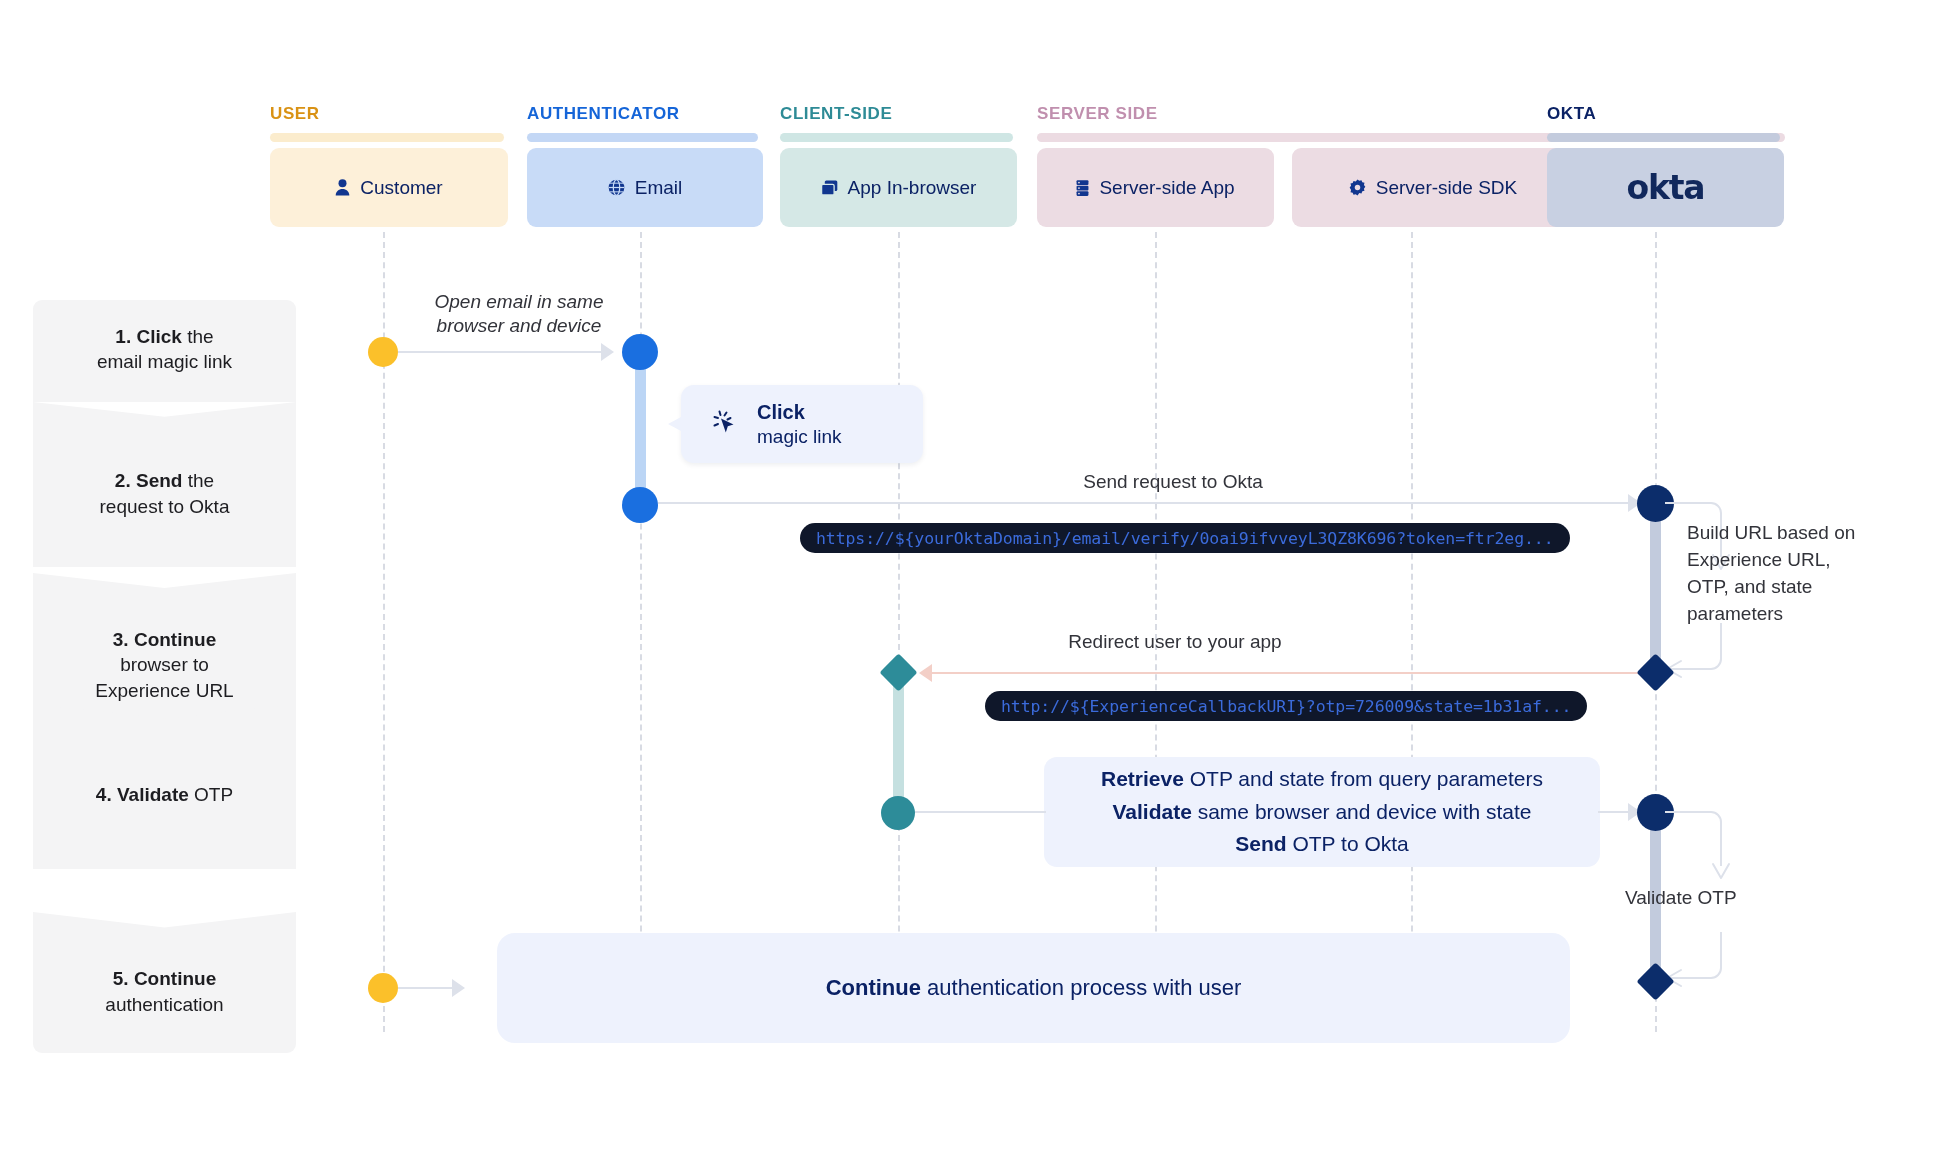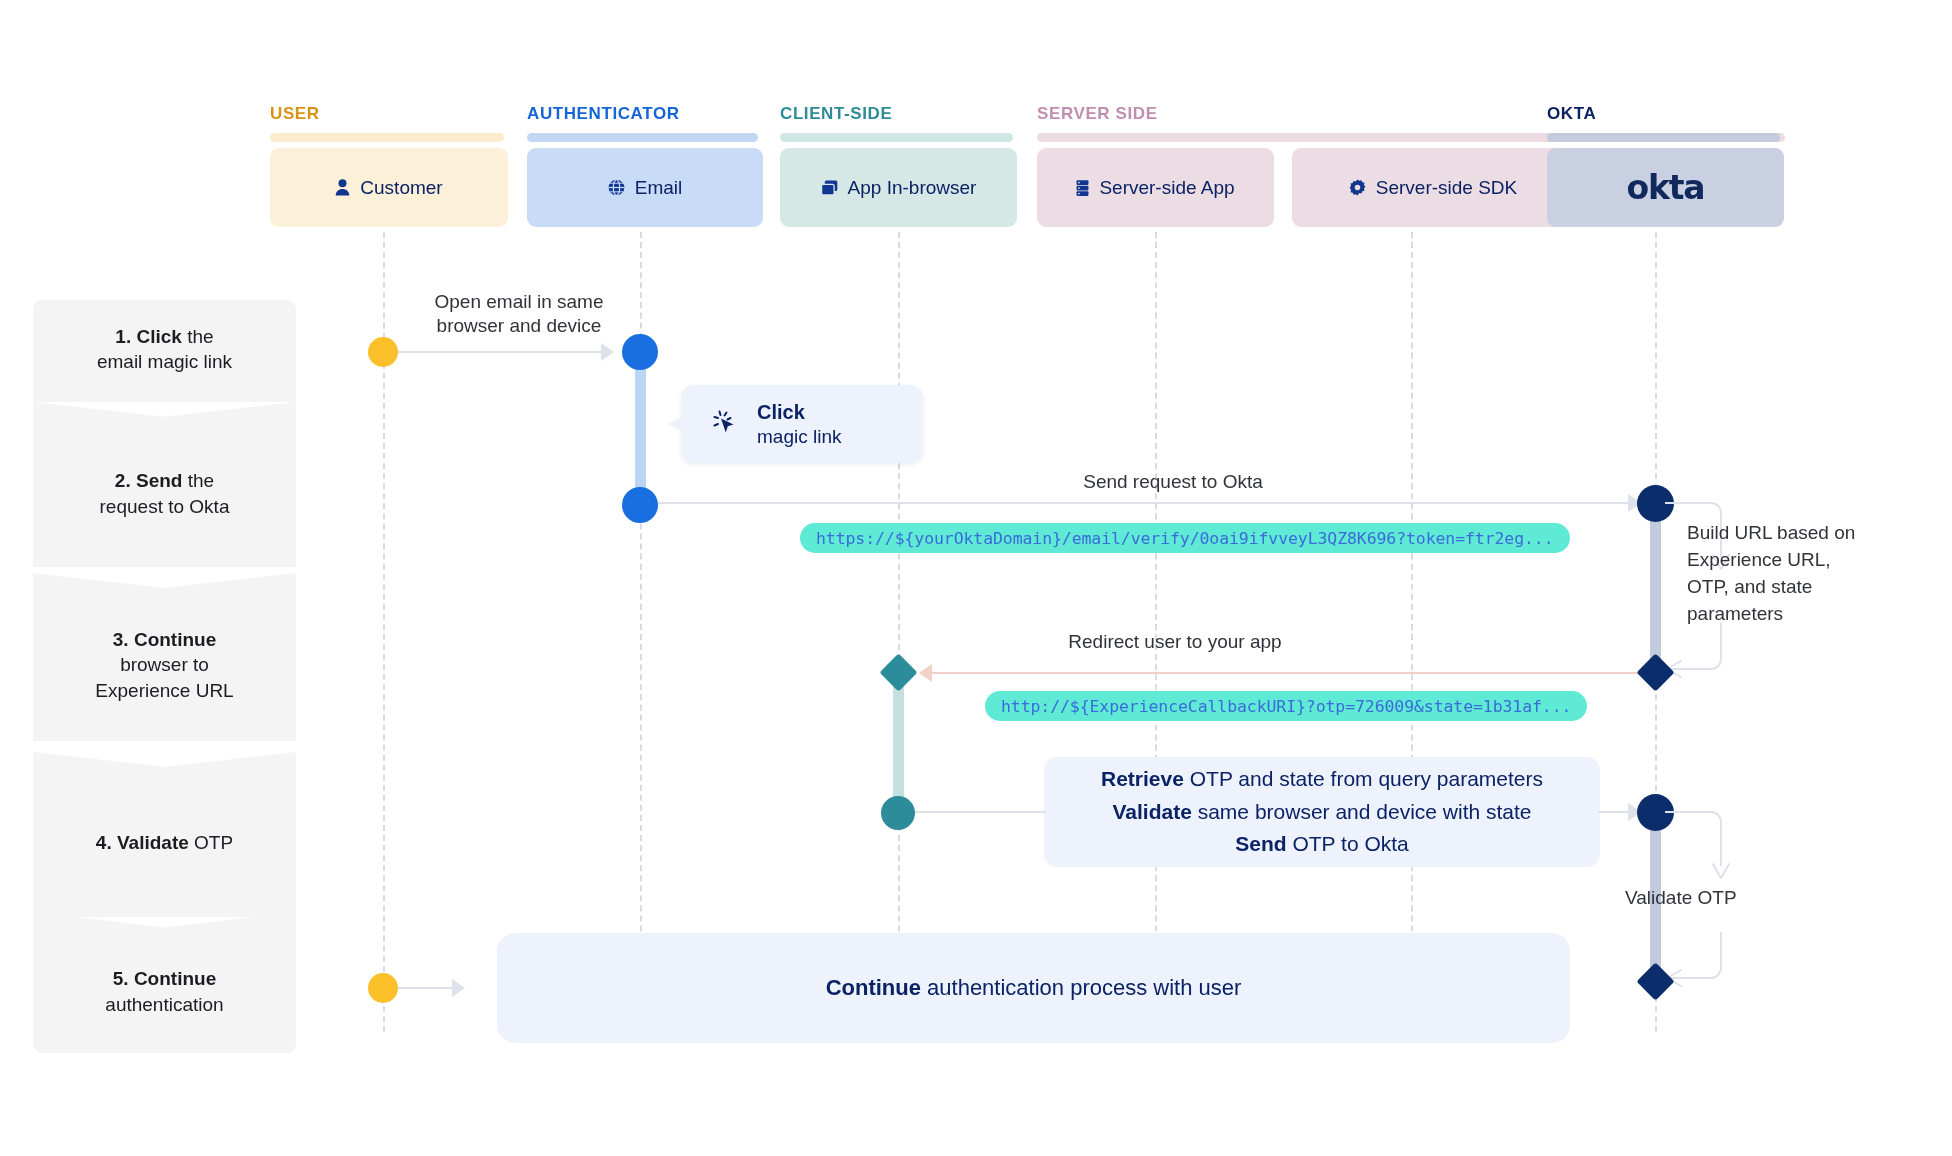--- a/index.html
+++ b/index.html
@@ -46,21 +46,21 @@
   .msg-label{
     position:absolute;font-size:19px;color:#32333a;text-align:center;
     line-height:1.28;white-space:pre-line;
   }
   .annot{
     position:absolute;font-size:19px;color:#32333a;line-height:1.42;
   }
 
   
   .url-pill{
-    position:absolute;background:#5eead4;border-radius:16px;
+    position:absolute;background:#0f172a;border-radius:16px;
     font-family:"DejaVu Sans Mono","Liberation Mono",monospace;
     font-size:16.5px;color:#3b6bdb;display:flex;align-items:center;
     justify-content:center;padding:0 16px;white-space:nowrap;letter-spacing:-.1px;
   }
 
   
   .tooltip{
     position:absolute;background:#eef2fd;border-radius:13px;
     display:flex;align-items:center;gap:16px;padding:0 26px 0 30px;
     box-shadow:0 2px 5px rgba(20,30,60,.07);
@@ -171,21 +171,21 @@
   <div class="lifeline" style="left:898px;top:232px;height:800px;"></div>
   <div class="lifeline" style="left:1155px;top:232px;height:800px;"></div>
   <div class="lifeline" style="left:1411px;top:232px;height:800px;"></div>
   <div class="lifeline" style="left:1655px;top:232px;height:800px;"></div>
 
   <div class="activation" style="left:635px;top:352px;height:152px;background:#bbd5f5;"></div>
   <div class="activation" style="left:893px;top:674px;height:142px;background:#c5e0e0;"></div>
   <div class="activation" style="left:1650px;top:503px;height:170px;background:#c2cbdd;"></div>
   <div class="activation" style="left:1650px;top:812px;height:170px;background:#c2cbdd;"></div>
 
-  <div class="msg-label" style="left:406px;top:290px;width:226px;">Open email in same
+  <div class="msg-label" style="left:406px;top:290px;width:226px;font-style:italic;">Open email in same
 browser and device</div>
   <div class="arrow-line" style="left:398px;top:351px;width:212px;background:#dde1ea;"></div>
   <div class="arrow-head" style="left:601px;top:343px;border-top:9px solid transparent;border-bottom:9px solid transparent;border-left:13px solid #dde1ea;"></div>
   <div class="node-circle" style="left:368px;top:337px;width:30px;height:30px;background:#fbc02a;"></div>
   <div class="node-circle" style="left:622px;top:334px;width:36px;height:36px;background:#1a6fe0;"></div>
 
   <div class="tooltip" style="left:681px;top:385px;width:186px;height:78px;">
     <span class="ic">
       <svg width="30" height="30" viewBox="0 0 30 30">
         <g stroke="#0b2265" stroke-width="2" stroke-linecap="round">
@@ -273,21 +273,21 @@
     </div>
   </div>
   <div class="step" style="top:573px;height:168px;clip-path:polygon(0 0,50% 9%,100% 0,100% 100%,0 100%);">
     <div class="txt" style="margin-top:20px;">
       <b>3.</b>
       <b>Continue</b><br>
       <span>browser to</span><br>
       <span>Experience URL</span>
     </div>
   </div>
-  <div class="step" style="top:752px;height:165px;clip-path:polygon(0 0,50% 9%,100% 0,100% 100%,0 100%);text-align:center;">
+  <div class="step" style="top:704px;height:165px;clip-path:polygon(0 0,50% 9%,100% 0,100% 100%,0 100%);text-align:center;">
     <div class="txt" style="margin-top:20px;">
       <b>4.</b>
       <b>Validate</b><span> OTP</span>
     </div>
   </div>
   <div class="step" style="top:912px;height:141px;border-radius:0 0 9px 9px;clip-path:polygon(0 0,50% 11%,100% 0,100% 100%,0 100%);">
     <div class="txt" style="margin-top:22px;">
       <b>5.</b>
       <b>Continue</b><br>
       <span>authentication</span>

